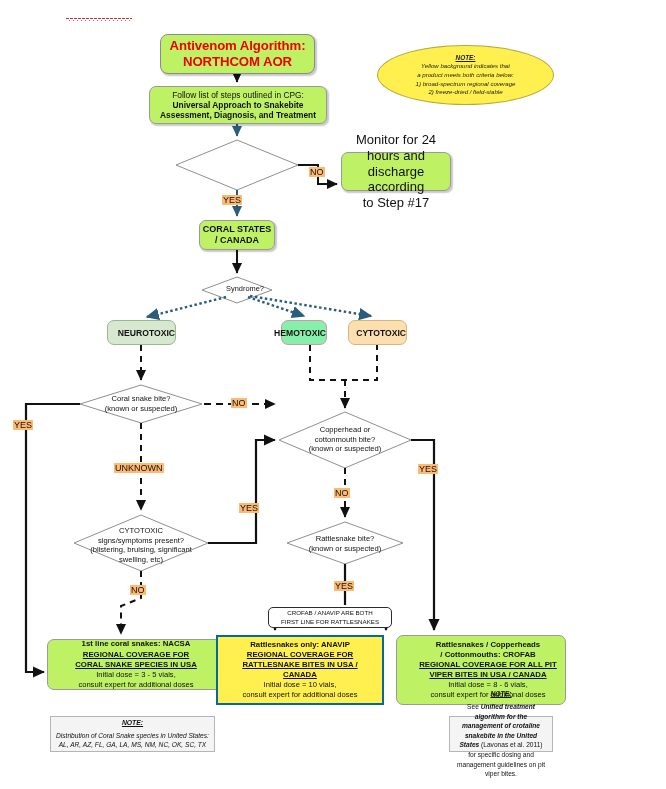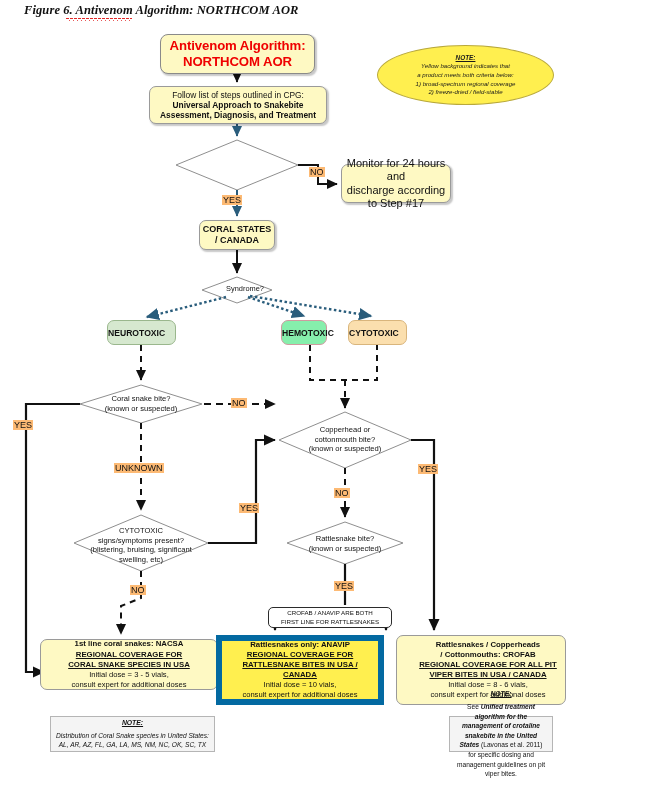--- a/index.html
+++ b/index.html
@@ -10,59 +10,59 @@
 
   
   .fig-title{left:24px;top:3px;font-family:"Liberation Serif","DejaVu Serif",serif;
     font-weight:bold;font-style:italic;font-size:12.5px;letter-spacing:.1px;white-space:nowrap;}
   .squiggle{position:absolute;left:66px;top:17px;width:66px;height:4px;
     background-image:
       radial-gradient(circle at 1.5px 3.2px, rgba(0,0,0,0) 1.4px, #e01b1b 1.5px, #e01b1b 2.0px, rgba(0,0,0,0) 2.1px);
     background-size:4px 4px;opacity:.95;}
 
   
-  .box{border:1px solid #9a9a9a;border-radius:7px;background:#fef9c3;
+  .box{border:1px solid #9a9a9a;border-radius:7px;background:#bef264;
        display:flex;flex-direction:column;align-items:center;justify-content:center;
        text-align:center;line-height:1.22;}
   .box.shadow{box-shadow:1.5px 1.5px 1.5px rgba(0,0,0,.22);}
 
   .title-box{left:160px;top:34px;width:155px;height:40px;border:1px solid #8a8a8a;border-radius:8px;}
   .title-box .t{color:#ef0000;font-weight:bold;font-size:13.2px;letter-spacing:-.1px;}
 
   .cpg-box{left:149px;top:86px;width:178px;height:38px;font-size:8.4px;}
   .cpg-box .l1{font-weight:normal;}
   .cpg-box .l2,.cpg-box .l3{font-weight:bold;}
 
-  .monitor-box{left:341px;top:164px;width:110px;height:39px;font-size:11px;}
+  .monitor-box{left:341px;top:152px;width:110px;height:39px;font-size:13px;}
 
   .us-box{left:199px;top:220px;width:76px;height:30px;font-weight:bold;font-size:9px;}
 
   
   .chip{border-radius:7px;font-weight:bold;font-size:8.6px;display:flex;
-        align-items:center;justify-content:flex-start;border:1px solid #8f8f8f;}
+        align-items:center;justify-content:flex-end;border:1px solid #8f8f8f;}
   .chip.neuro{left:107px;top:320px;width:69px;height:25px;background:#d6e8cf;border-color:#9ab78d;}
   .chip.hemo{left:281px;top:320px;width:46px;height:25px;background:#86efac;border-color:#cf9ba0;}
   .chip.cyto{left:348px;top:320px;width:59px;height:25px;background:#fbdfae;border-color:#d9b57c;}
 
   
   .dlabel{position:absolute;text-align:center;font-size:7.6px;line-height:1.28;
           color:#111;pointer-events:none;}
 
   
   .elabel{position:absolute;font-size:9px;color:#111;background:#fdba74;padding:0 1px;white-space:nowrap;}
 
   
   .out{font-size:7.6px;line-height:1.3;padding:5px 4px;}
   .out .hd{font-weight:bold;font-size:7.8px;}
   .out .ul{text-decoration:underline;font-weight:bold;font-size:7.8px;}
   .out .sp{height:6px;}
   .out .dose{font-weight:normal;font-size:7.6px;}
 
-  .out1{left:40px;top:639px;width:178px;height:51px;}
-  .out2{left:216px;top:635px;width:168px;height:70px;background:#ffef4f;border:6px solid #0369a1;border-radius:0;}
+  .out1{left:47px;top:639px;width:178px;height:51px;}
+  .out2{left:216px;top:635px;width:168px;height:70px;background:#ffef4f;border:2px solid #0369a1;border-radius:0;}
   .out3{left:396px;top:635px;width:170px;height:70px;padding-left:18px;}
 
   .crofab-note{left:268px;top:607px;width:124px;height:21px;border:1px solid #2b2b2b;
     border-radius:5px;background:#fff;font-size:6.2px;line-height:1.35;font-weight:normal;
     display:flex;flex-direction:column;align-items:center;justify-content:center;text-align:center;}
 
   
   .note{border:1px solid #b5b5b5;background:#f4f4f4;font-style:italic;font-size:6.6px;
         line-height:1.45;display:flex;flex-direction:column;align-items:center;
         justify-content:center;text-align:center;padding:3px 5px;}
@@ -142,21 +142,20 @@
     <path d="M411,440 L434,440 L434,630" fill="none" stroke="#111" stroke-width="2.2" marker-end="url(#arrB)"></path>
 
     <line x1="345" y1="564" x2="345" y2="605" stroke="#111" stroke-width="2.2"></line>
 
     <path d="M275,618 L275,630" fill="none" stroke="#111" stroke-width="2.2" marker-end="url(#arrB)"></path>
     <path d="M386,618 L386,630" fill="none" stroke="#111" stroke-width="2.2" marker-end="url(#arrB)"></path>
 
     <path d="M275,618 L275,610 M386,618 L386,610" stroke="#111" stroke-width="2.2" fill="none"></path>
   </svg>
 
-  <div class="abs fig-title">Figure 6. Antivenom Algorithm: NORTHCOM AOR</div>
   <div class="squiggle"></div>
 
   <div class="abs box shadow title-box">
     <div class="t">Antivenom Algorithm:</div>
     <div class="t">NORTHCOM AOR</div>
   </div>
 
   <div class="abs box shadow cpg-box">
     <div class="l1">Follow list of steps outlined in CPG:</div>
     <div class="l2">Universal Approach to Snakebite</div>

